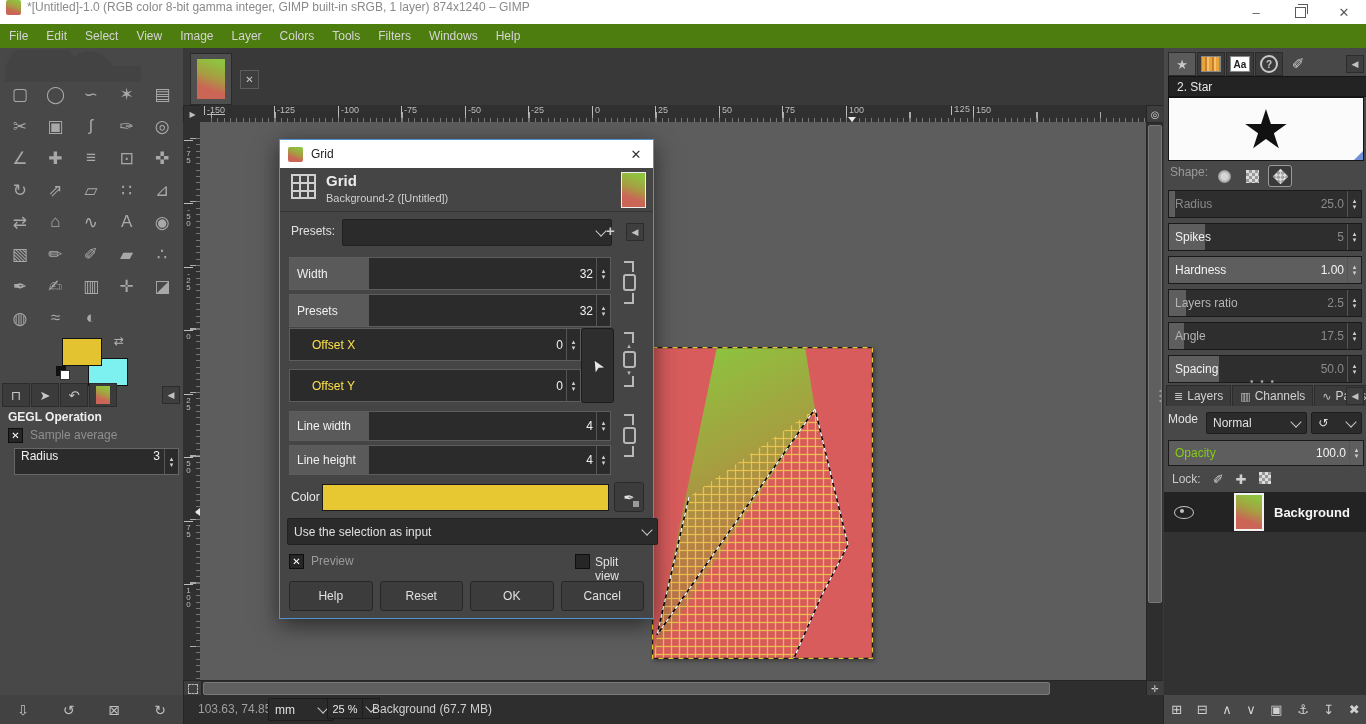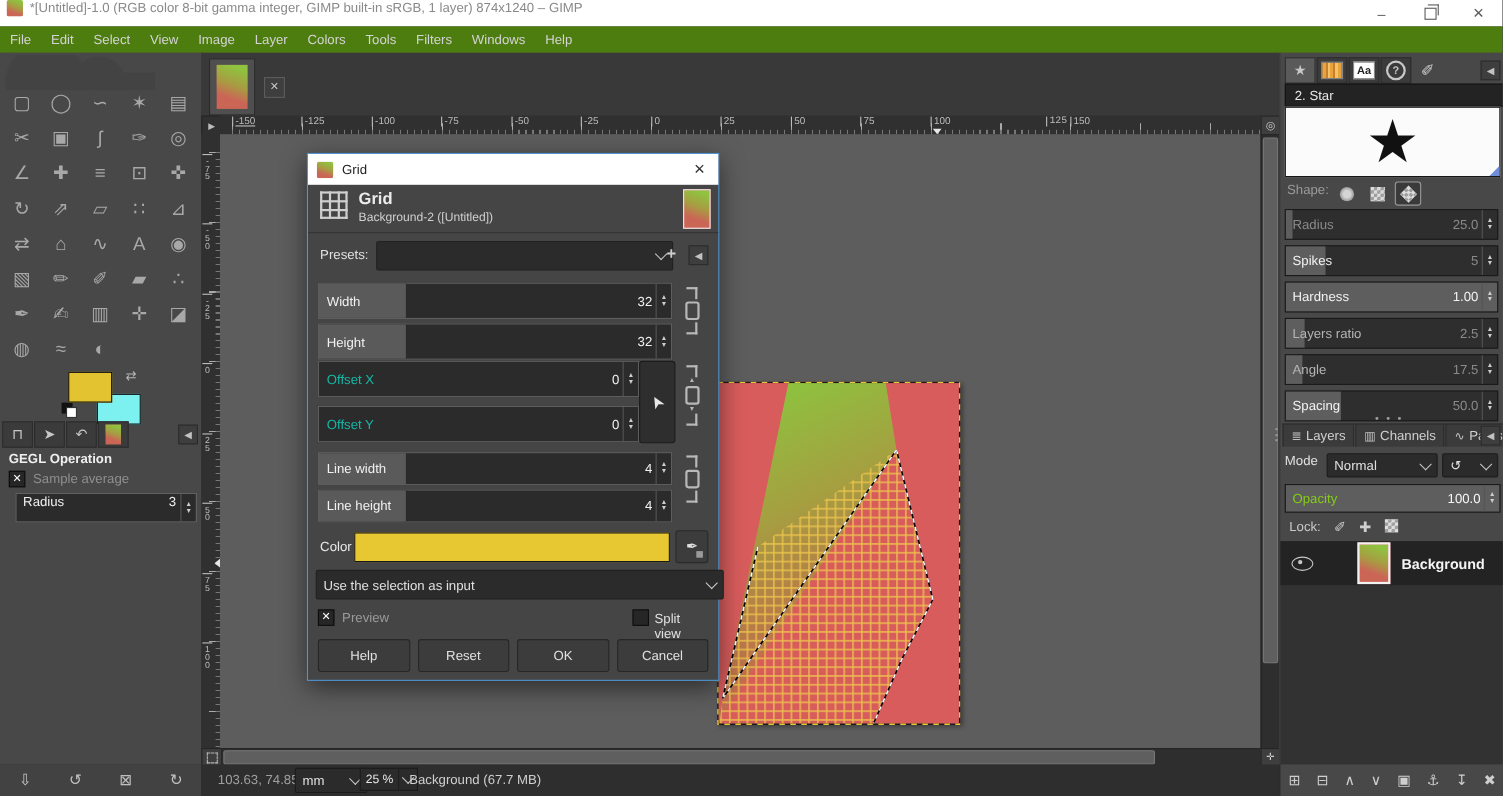--- a/index.html
+++ b/index.html
@@ -180,21 +180,21 @@
   #dlg-header .h2{position:absolute;left:46px;top:24px;font-size:11px;color:#cfcfcf}
   #dlg-thumb{position:absolute;right:7px;top:4px;width:23px;height:34px;border:1px solid #eee}
   .dfield{background:#2b2b2b;border:1px solid #212121;border-radius:2px}
   #presets-row{position:absolute;left:11px;top:79px;width:351px;height:25px}
   #presets-combo{position:absolute;left:51px;top:0;width:256px;height:25px}
   #presets-add{position:absolute;left:315px;top:3px;color:#cfcfcf;font-size:15px;font-weight:bold}
   #presets-panel{position:absolute;left:335px;top:4px}
   .num-row{position:absolute;background:#2b2b2b;border:1px solid #5d5d5d}
   .num-row .labelcell{position:absolute;left:0;top:0;bottom:0;width:72px;background:#5a5a5a;
      border-right:1px solid #2a2a2a;display:flex;align-items:center;padding-left:7px;color:#f0f0f0}
-  .num-row .plainlabel{position:absolute;left:7px;top:50%;transform:translateY(-50%);color:#14b8a6}
+  .num-row .plainlabel{position:absolute;left:22px;top:50%;transform:translateY(-50%);color:#fde047}
   .num-row .val{position:absolute;right:17px;top:50%;transform:translateY(-50%);color:#f0f0f0}
   .num-row .spin-arrows{position:absolute;right:0;top:0;height:100%}
   .chain{position:absolute;width:16px;display:flex;flex-direction:column;align-items:center}
   .chain .hookt{width:8px;height:9px;border-top:2px solid #b8b8b8;border-right:2px solid #b8b8b8}
   .chain .hookb{width:8px;height:9px;border-bottom:2px solid #b8b8b8;border-right:2px solid #b8b8b8}
   .chain .link{width:9px;height:13px;border:2px solid #b8b8b8;border-radius:3px;margin:2px 0}
   .chain .tiny{color:#b8b8b8;font-size:7px;line-height:6px}
   #pointer-btn{position:absolute;left:301px;top:188px;width:31px;height:73px;background:#2e2e2e;
      border:1px solid #1c1c1c;border-radius:3px;display:flex;align-items:center;justify-content:center}
   #pointer-btn .cur{color:#e8e8e8;font-size:15px;transform:rotate(-120deg)}
@@ -332,21 +332,21 @@
       <span>✕</span>
     </div>
 
   <div class="abs" id="ruler-corner">
       <span>▶</span>
     </div>
 
   <div class="abs" id="hruler">
     <div>
 
-    <span class="hruler-label" style="left: 11px; text-decoration: underline;">-150</span>
+    <span class="hruler-label" style="left: 4px; text-decoration: underline;">-150</span>
         <span class="hruler-label" style="left: 74px;">-125</span>
         <span class="hruler-label" style="left: 138px;">-100</span>
         <span class="hruler-label" style="left: 201px;">-75</span>
         <span class="hruler-label" style="left: 265px;">-50</span>
         <span class="hruler-label" style="left: 328px;">-25</span>
         <span class="hruler-label" style="left: 392px;">0</span>
         <span class="hruler-label" style="left: 455px;">25</span>
         <span class="hruler-label" style="left: 519px;">50</span>
         <span class="hruler-label" style="left: 582px;">75</span>
         <span class="hruler-label" style="left: 646px;">100</span>
@@ -625,21 +625,21 @@
 
   <div class="num-row" style="left:9px;top:117px;width:320px;height:31px">
     <div class="labelcell">
         <span>Width</span>
       </div>
     <span class="val">32</span>
     <span class="spin-arrows">▴<br>▾</span>
   </div>
   <div class="num-row" style="left:9px;top:154px;width:320px;height:31px">
     <div class="labelcell">
-        <span>Height</span>
+        <span>Presets</span>
       </div>
     <span class="val">32</span>
     <span class="spin-arrows">▴<br>▾</span>
   </div>
   <div class="chain" style="left:341px;top:121px">
     <div class="hookt"></div>
       <div class="link"></div>
       <div class="hookb"></div>
   </div>
 

